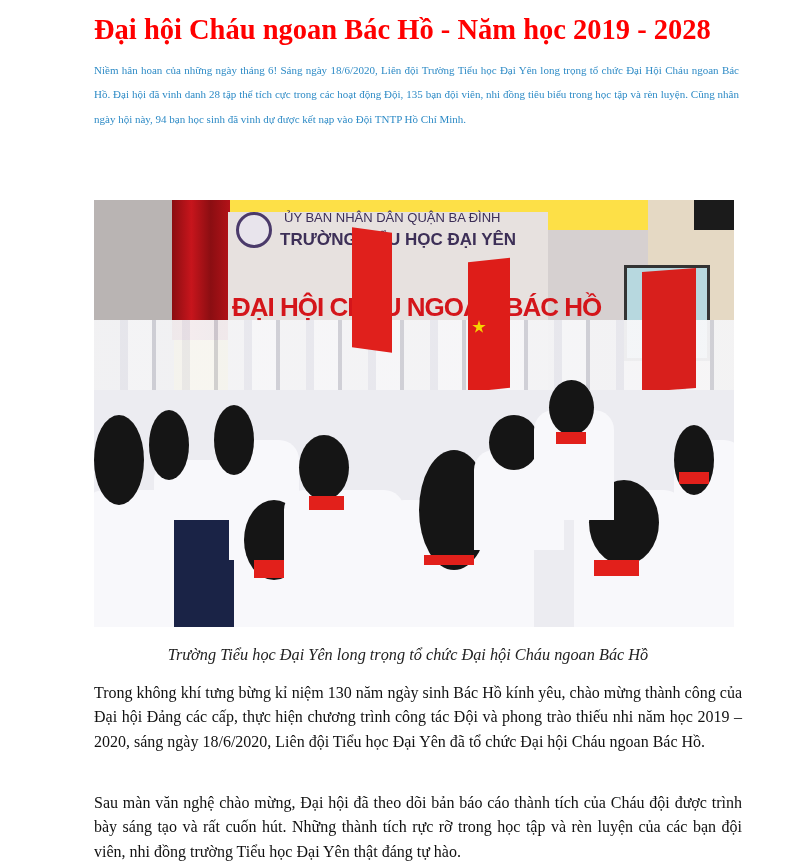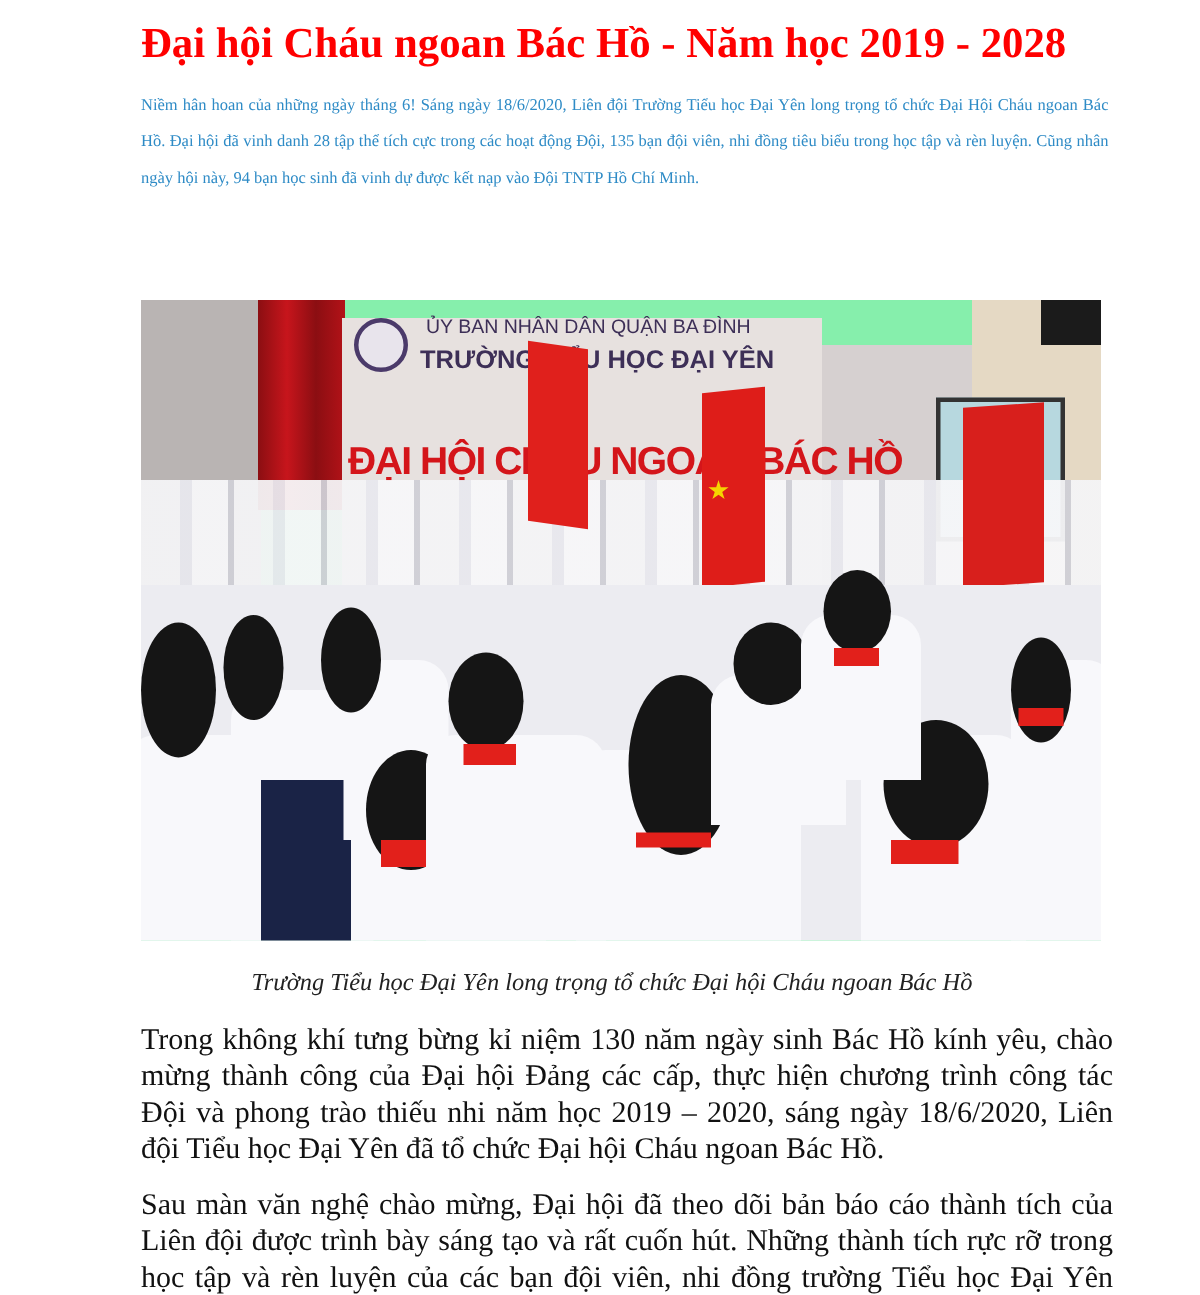--- a/index.html
+++ b/index.html
@@ -1,21 +1,21 @@
 <!DOCTYPE html>
 <html><head>
 <meta charset="utf-8">
 <style>
   html, body { margin: 0; padding: 0; background: #ffffff; }
   body { width: 800px; height: 863px; position: relative; overflow: hidden; font-family: "Liberation Serif", serif; }
   .title { position: absolute; left: 94px; top: 12px; margin: 0; font-family: "Liberation Serif", serif; font-weight: bold; font-size: 28.5px; color: #ff0000; white-space: nowrap; letter-spacing: 0; line-height: 36px; }
   .lead { position: absolute; left: 94px; top: 58px; width: 645px; margin: 0; font-size: 11px; line-height: 24.4px; color: #2e8bc6; text-align: justify; }
-  .photo { position: absolute; left: 94px; top: 200px; width: 640px; height: 427px; overflow: hidden; background: #86efac; }
+  .photo { position: absolute; left: 94px; top: 200px; width: 640px; height: 427px; overflow: hidden; background: #fde047; }
   .caption { position: absolute; left: 88px; top: 644px; width: 640px; margin: 0; text-align: center; font-style: italic; font-size: 16.3px; color: #222; line-height: 22px; }
-  .para { position: absolute; left: 94px; width: 648px; margin: 0; font-size: 20px; line-height: 24.4px; color: #111; text-align: justify; }
+  .para { position: absolute; left: 94px; width: 648px; margin: 0; font-size: 16px; line-height: 24.4px; color: #111; text-align: justify; }
   .p1 { top: 681px; }
   .p2 { top: 791px; }
 
   
   .ph { position: absolute; }
   .wall-left { left: 0; top: 0; width: 80px; height: 200px; background: #b9b4b3; }
   .curtain { left: 78px; top: 0; width: 58px; height: 140px; background: linear-gradient(90deg,#8b0e12,#c7151c,#8b0e12,#b31218); }
   .backdrop { left: 134px; top: 12px; width: 320px; height: 200px; background: #e7e1df; }
   .backdrop-right { left: 454px; top: 30px; width: 100px; height: 170px; background: #d6d0d0; }
   .wall-right { left: 554px; top: 0; width: 86px; height: 210px; background: #e5d9c4; }
@@ -89,13 +89,13 @@
   <div class="ph head" style="left:455px;top:180px;width:45px;height:55px;"></div>
   <div class="ph scarf" style="left:462px;top:232px;width:30px;height:12px;"></div>
   <div class="ph shirt" style="left:580px;top:240px;width:70px;height:190px;"></div>
   <div class="ph head" style="left:580px;top:225px;width:40px;height:70px;"></div>
   <div class="ph scarf" style="left:585px;top:272px;width:30px;height:12px;"></div>
 </div>
 
 <p class="caption">Trường Tiểu học Đại Yên long trọng tổ chức Đại hội Cháu ngoan Bác Hồ</p>
 
 <p class="para p1">Trong không khí tưng bừng kỉ niệm 130 năm ngày sinh Bác Hồ kính yêu, chào mừng thành công của Đại hội Đảng các cấp, thực hiện chương trình công tác Đội và phong trào thiếu nhi năm học 2019 – 2020, sáng ngày 18/6/2020, Liên đội Tiểu học Đại Yên đã tổ chức Đại hội Cháu ngoan Bác Hồ.</p>
-<p class="para p2">Sau màn văn nghệ chào mừng, Đại hội đã theo dõi bản báo cáo thành tích của Liên đội được trình bày sáng tạo và rất cuốn hút. Những thành tích rực rỡ trong học tập và rèn luyện của các bạn đội viên, nhi đồng trường Tiểu học Đại Yên thật đáng tự hào.</p>
+<p class="para p2">Sau màn văn nghệ chào mừng, Đại hội đã theo dõi bản báo cáo thành tích của Cháu đội được trình bày sáng tạo và rất cuốn hút. Những thành tích rực rỡ trong học tập và rèn luyện của các bạn đội viên, nhi đồng trường Tiểu học Đại Yên thật đáng tự hào.</p>
 
 </body></html>

